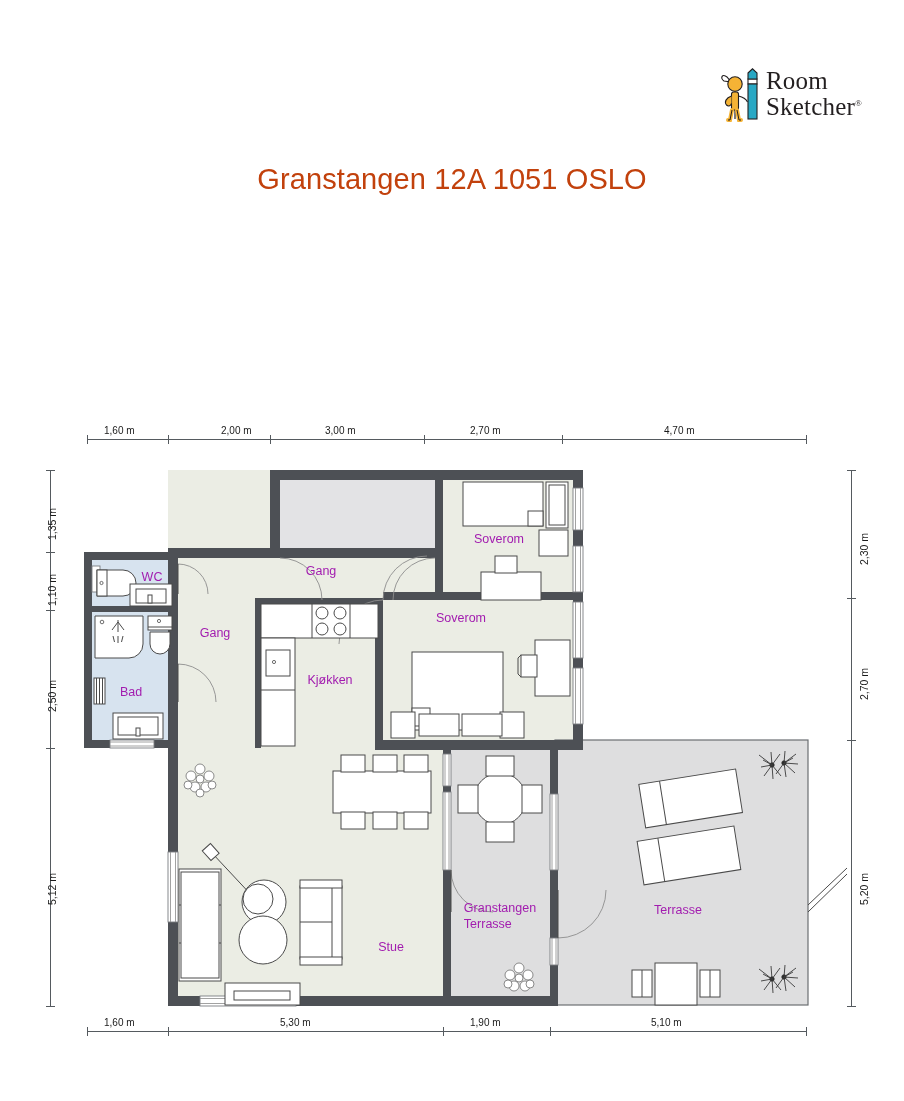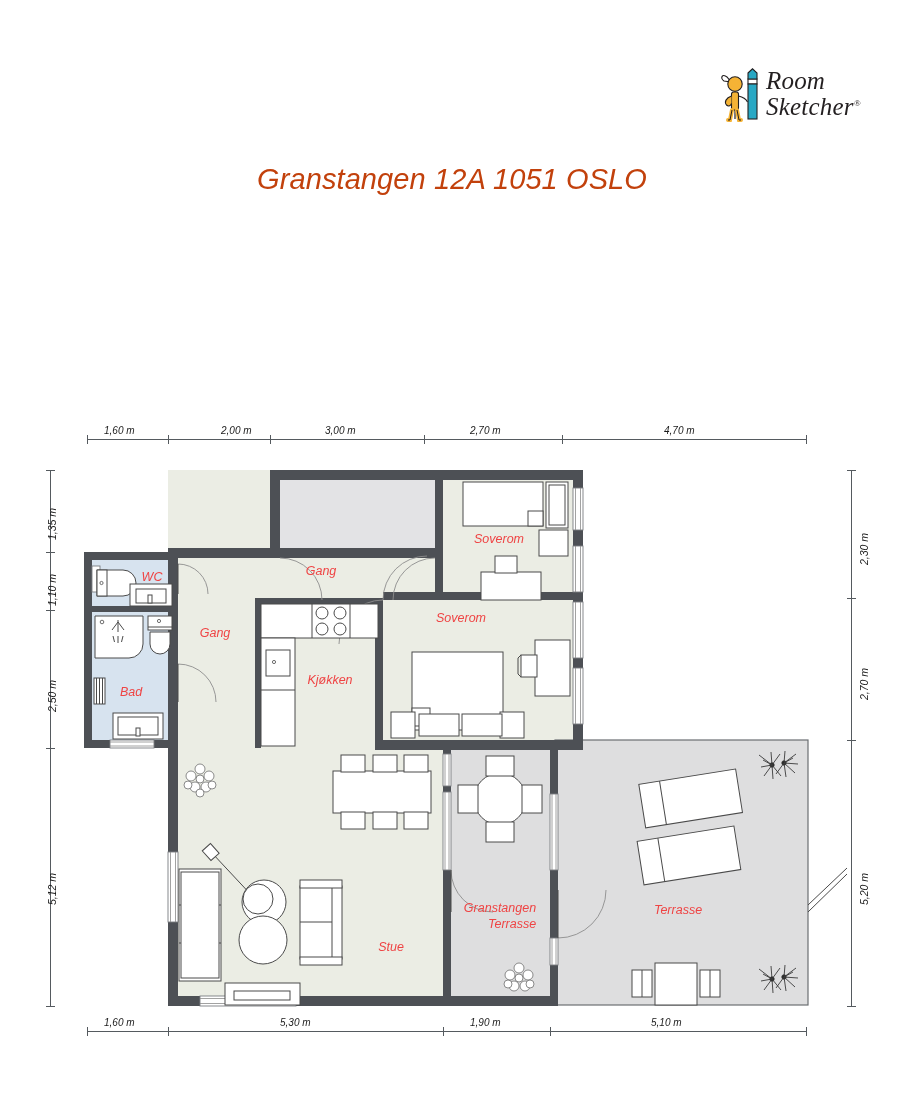--- a/index.html
+++ b/index.html
@@ -13,21 +13,20 @@
     position: relative;
     font-family: "Liberation Sans", sans-serif;
     overflow: hidden;
   }
   #page {
     position: absolute;
     left: 0; top: 0;
     width: 904px;
     height: 1101px;
     background: #ffffff;
-    font-style: italic;
   }
 
   
   #logo {
     position: absolute;
     left: 718px;
     top: 68px;
     width: 160px;
     height: 68px;
   }
@@ -100,24 +99,24 @@
     top: 0;
     width: 904px;
     height: 1101px;
     pointer-events: none;
   }
   #floorplan svg { display: block; }
 
   .room-label {
     position: absolute;
     font-size: 12.5px;
-    color: #ef4444;
+    color: #a21caf;
     white-space: nowrap;
     transform: translate(-50%, -50%);
-    text-align: right;
+    text-align: left;
     line-height: 1.25;
   }
 </style>
 </head>
 <body>
 
 <div id="page">
 
   <div id="logo">
     <svg width="46" height="64" viewBox="0 0 46 64">

